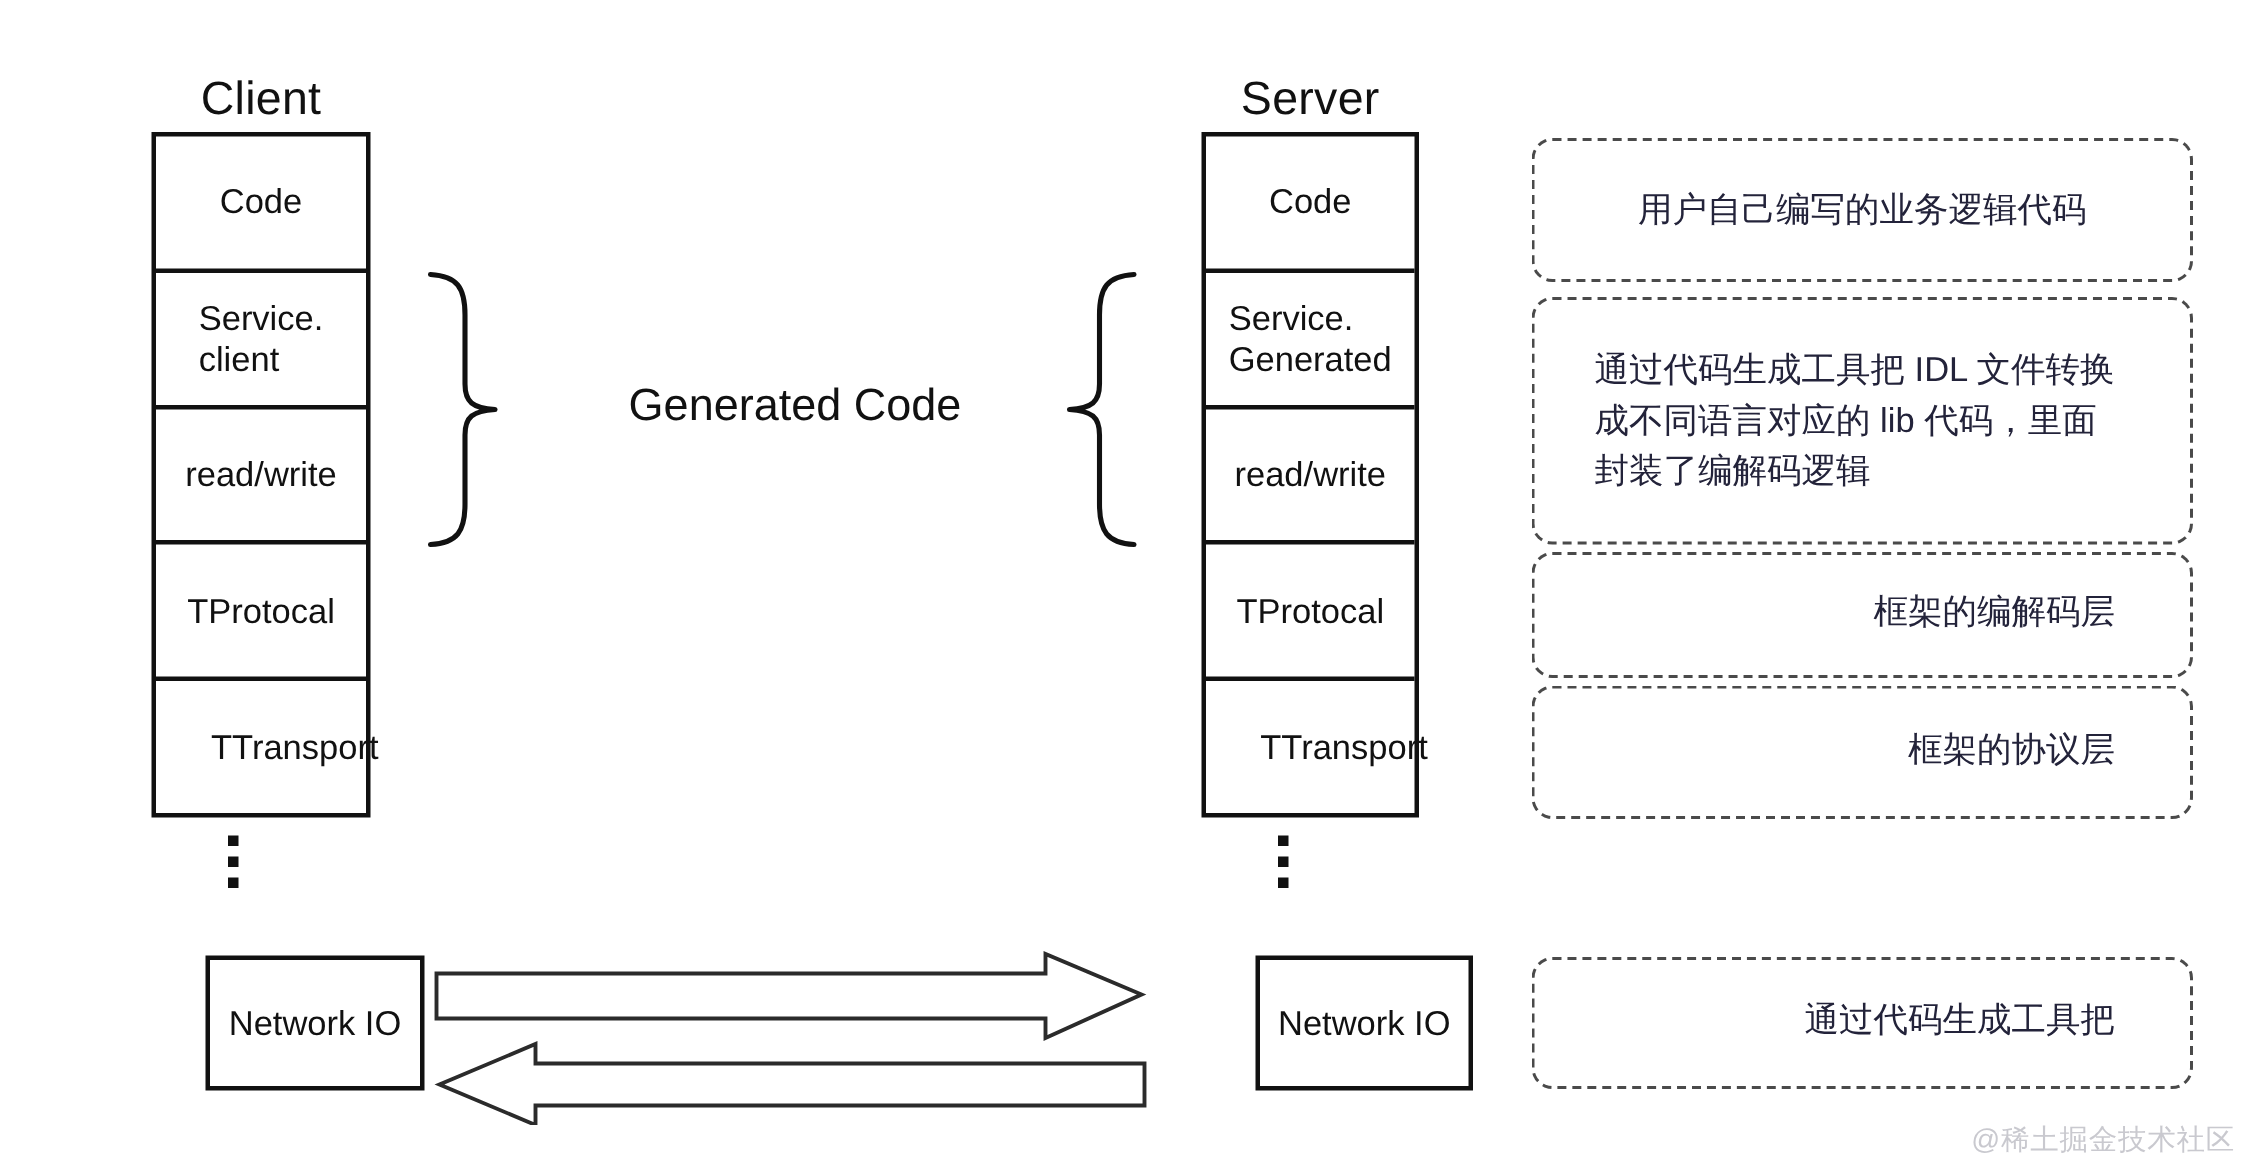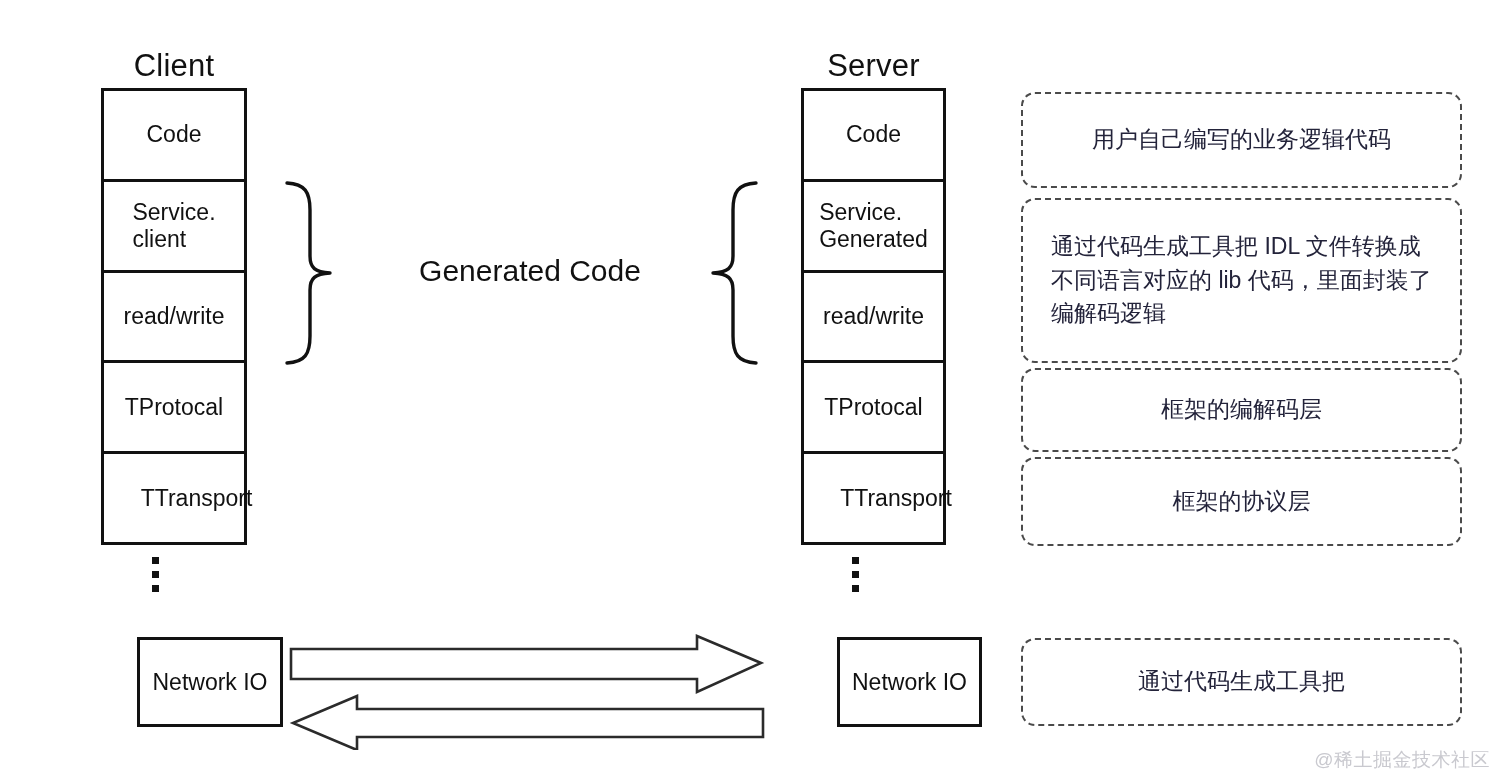--- a/index.html
+++ b/index.html
@@ -119,22 +119,22 @@
     box-sizing: border-box;
     display: flex;
     align-items: center;
     background: #ffffff;
     color: #23233a;
     font-size: 23px;
     line-height: 1.45;
     padding: 0 38px;
   }
   .note.center { justify-content: center; padding: 0 28px; }
-  .note.left   { justify-content: center; }
-  .note p { margin: 0; }
+  .note.left   { justify-content: flex-end; font-family: Liberation Mono, monospace; }
+  .note p { margin: 12px; }
 
   #note-1 { left: 1021px; top: 92px;  width: 441px; height: 96px; }
   #note-2 { left: 1021px; top: 198px; width: 441px; height: 165px; }
   #note-3 { left: 1021px; top: 368px; width: 441px; height: 84px;  }
   #note-4 { left: 1021px; top: 457px; width: 441px; height: 89px;  }
   #note-5 { left: 1021px; top: 638px; width: 441px; height: 88px;  }
 
   
   #watermark {
     position: absolute;

